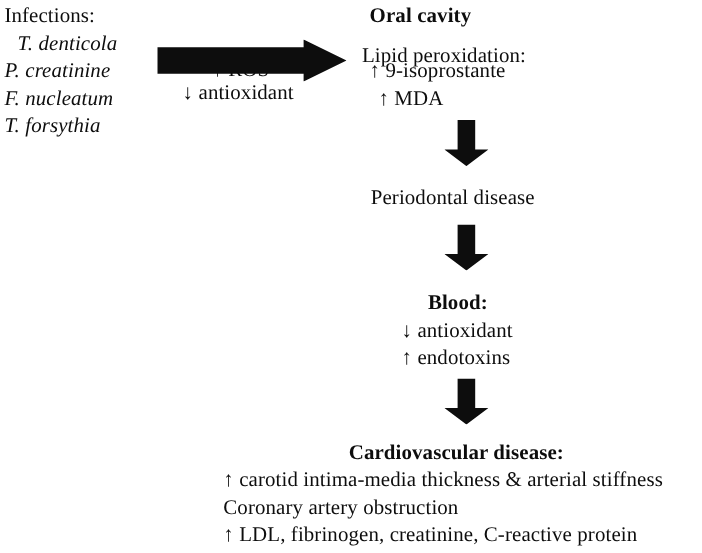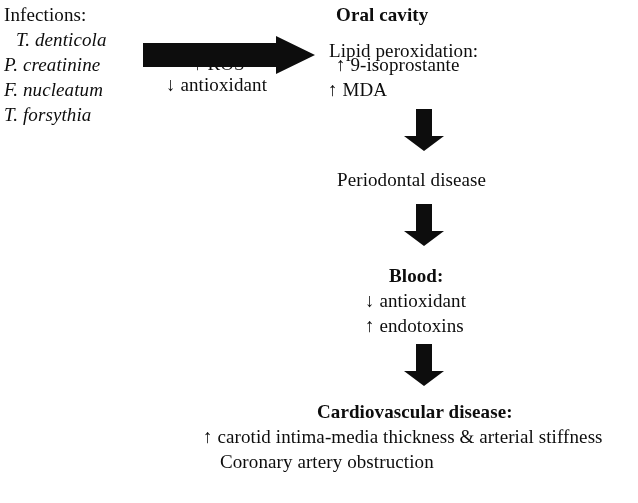--- a/index.html
+++ b/index.html
@@ -36,34 +36,34 @@
   #lbl-sp-4         { left: 4px;  top: 102px; }
 
   
   #lbl-ros          { left: 193px; top: 6px; margin-top: 45px; }
   #lbl-antiox-1     { left: 166px; top: 72px; }
 
   
   #lbl-oral-title   { left: 336px; top: 2px; }
   #lbl-oral-1       { left: 329px; top: 27px; margin-top: 11px; }
   #lbl-oral-2       { left: 336px; top: 52px; }
-  #lbl-oral-3       { left: 328px; top: 77px; }
+  #lbl-oral-3       { left: 344px; top: 77px; }
 
   
   #lbl-perio        { left: 337px; top: 167px; }
 
   
   #lbl-blood-title  { left: 389px; top: 263px; }
   #lbl-blood-1      { left: 365px; top: 288px; }
   #lbl-blood-2      { left: 365px; top: 313px; text-align: center; }
 
   
   #lbl-cvd-title    { left: 317px; top: 399px; }
   #lbl-cvd-1        { left: 203px; top: 424px; }
-  #lbl-cvd-2        { left: 220px; top: 449px; }
+  #lbl-cvd-2        { left: 203px; top: 449px; }
   #lbl-cvd-3        { left: 203px; top: 474px; }
 
   
   #arrow-right      { left: 143px; top: 36px; }
   #arrow-down-1     { left: 404px; top: 109px; }
   #arrow-down-2     { left: 404px; top: 204px; }
   #arrow-down-3     { left: 404px; top: 344px; }
 </style>
 </head>
 <body>
@@ -103,14 +103,15 @@
   <div class="txt" id="lbl-blood-1">↓ antioxidant</div>
   <div class="txt" id="lbl-blood-2">↑ endotoxins</div>
 
   <svg class="arrowsvg" id="arrow-down-3" width="40" height="42" viewBox="0 0 40 42">
     <polygon points="12,0 28,0 28,27 40,27 20,42 0,27 12,27" fill="#0d0d0d"></polygon>
   </svg>
 
   <div class="txt bold" id="lbl-cvd-title">Cardiovascular disease:</div>
   <div class="txt" id="lbl-cvd-1">↑ carotid intima-media thickness &amp; arterial stiffness</div>
   <div class="txt" id="lbl-cvd-2">Coronary artery obstruction</div>
+  <div class="txt" id="lbl-cvd-3">↑ LDL, fibrinogen, creatinine, C-reactive protein</div>
 
 </div>
 
 </body></html>

